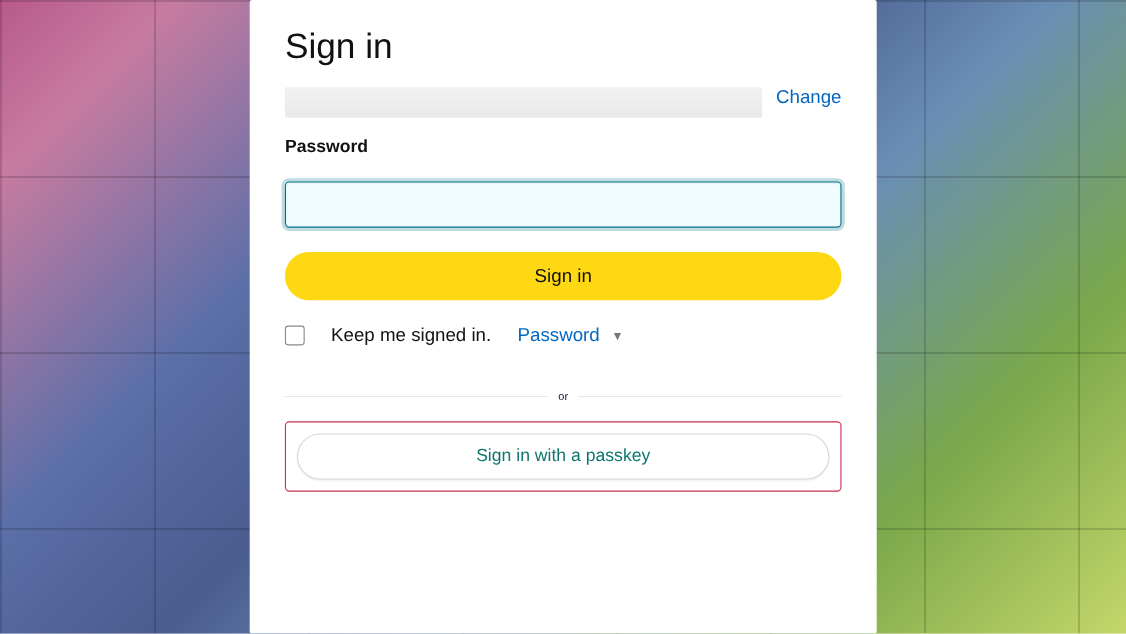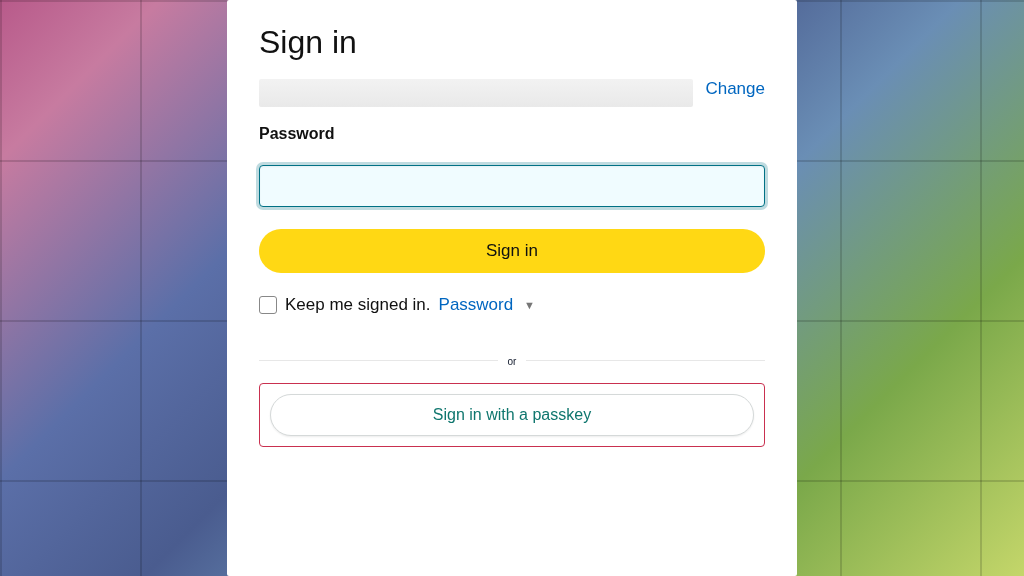--- a/index.html
+++ b/index.html
@@ -84,21 +84,21 @@
       background: #ffd814;
       border: none;
       border-radius: 22px;
       font-size: 17px;
       color: #0f1111;
       cursor: pointer;
     }
     .keep-row {
       display: flex;
       align-items: center;
-      gap: 8px;
+      gap: 24px;
       margin-top: 22px;
       font-size: 17px;
       color: #111;
     }
     .keep-checkbox {
       width: 18px;
       height: 18px;
       border: 1.5px solid #888;
       border-radius: 3px;
       background: #fff;

